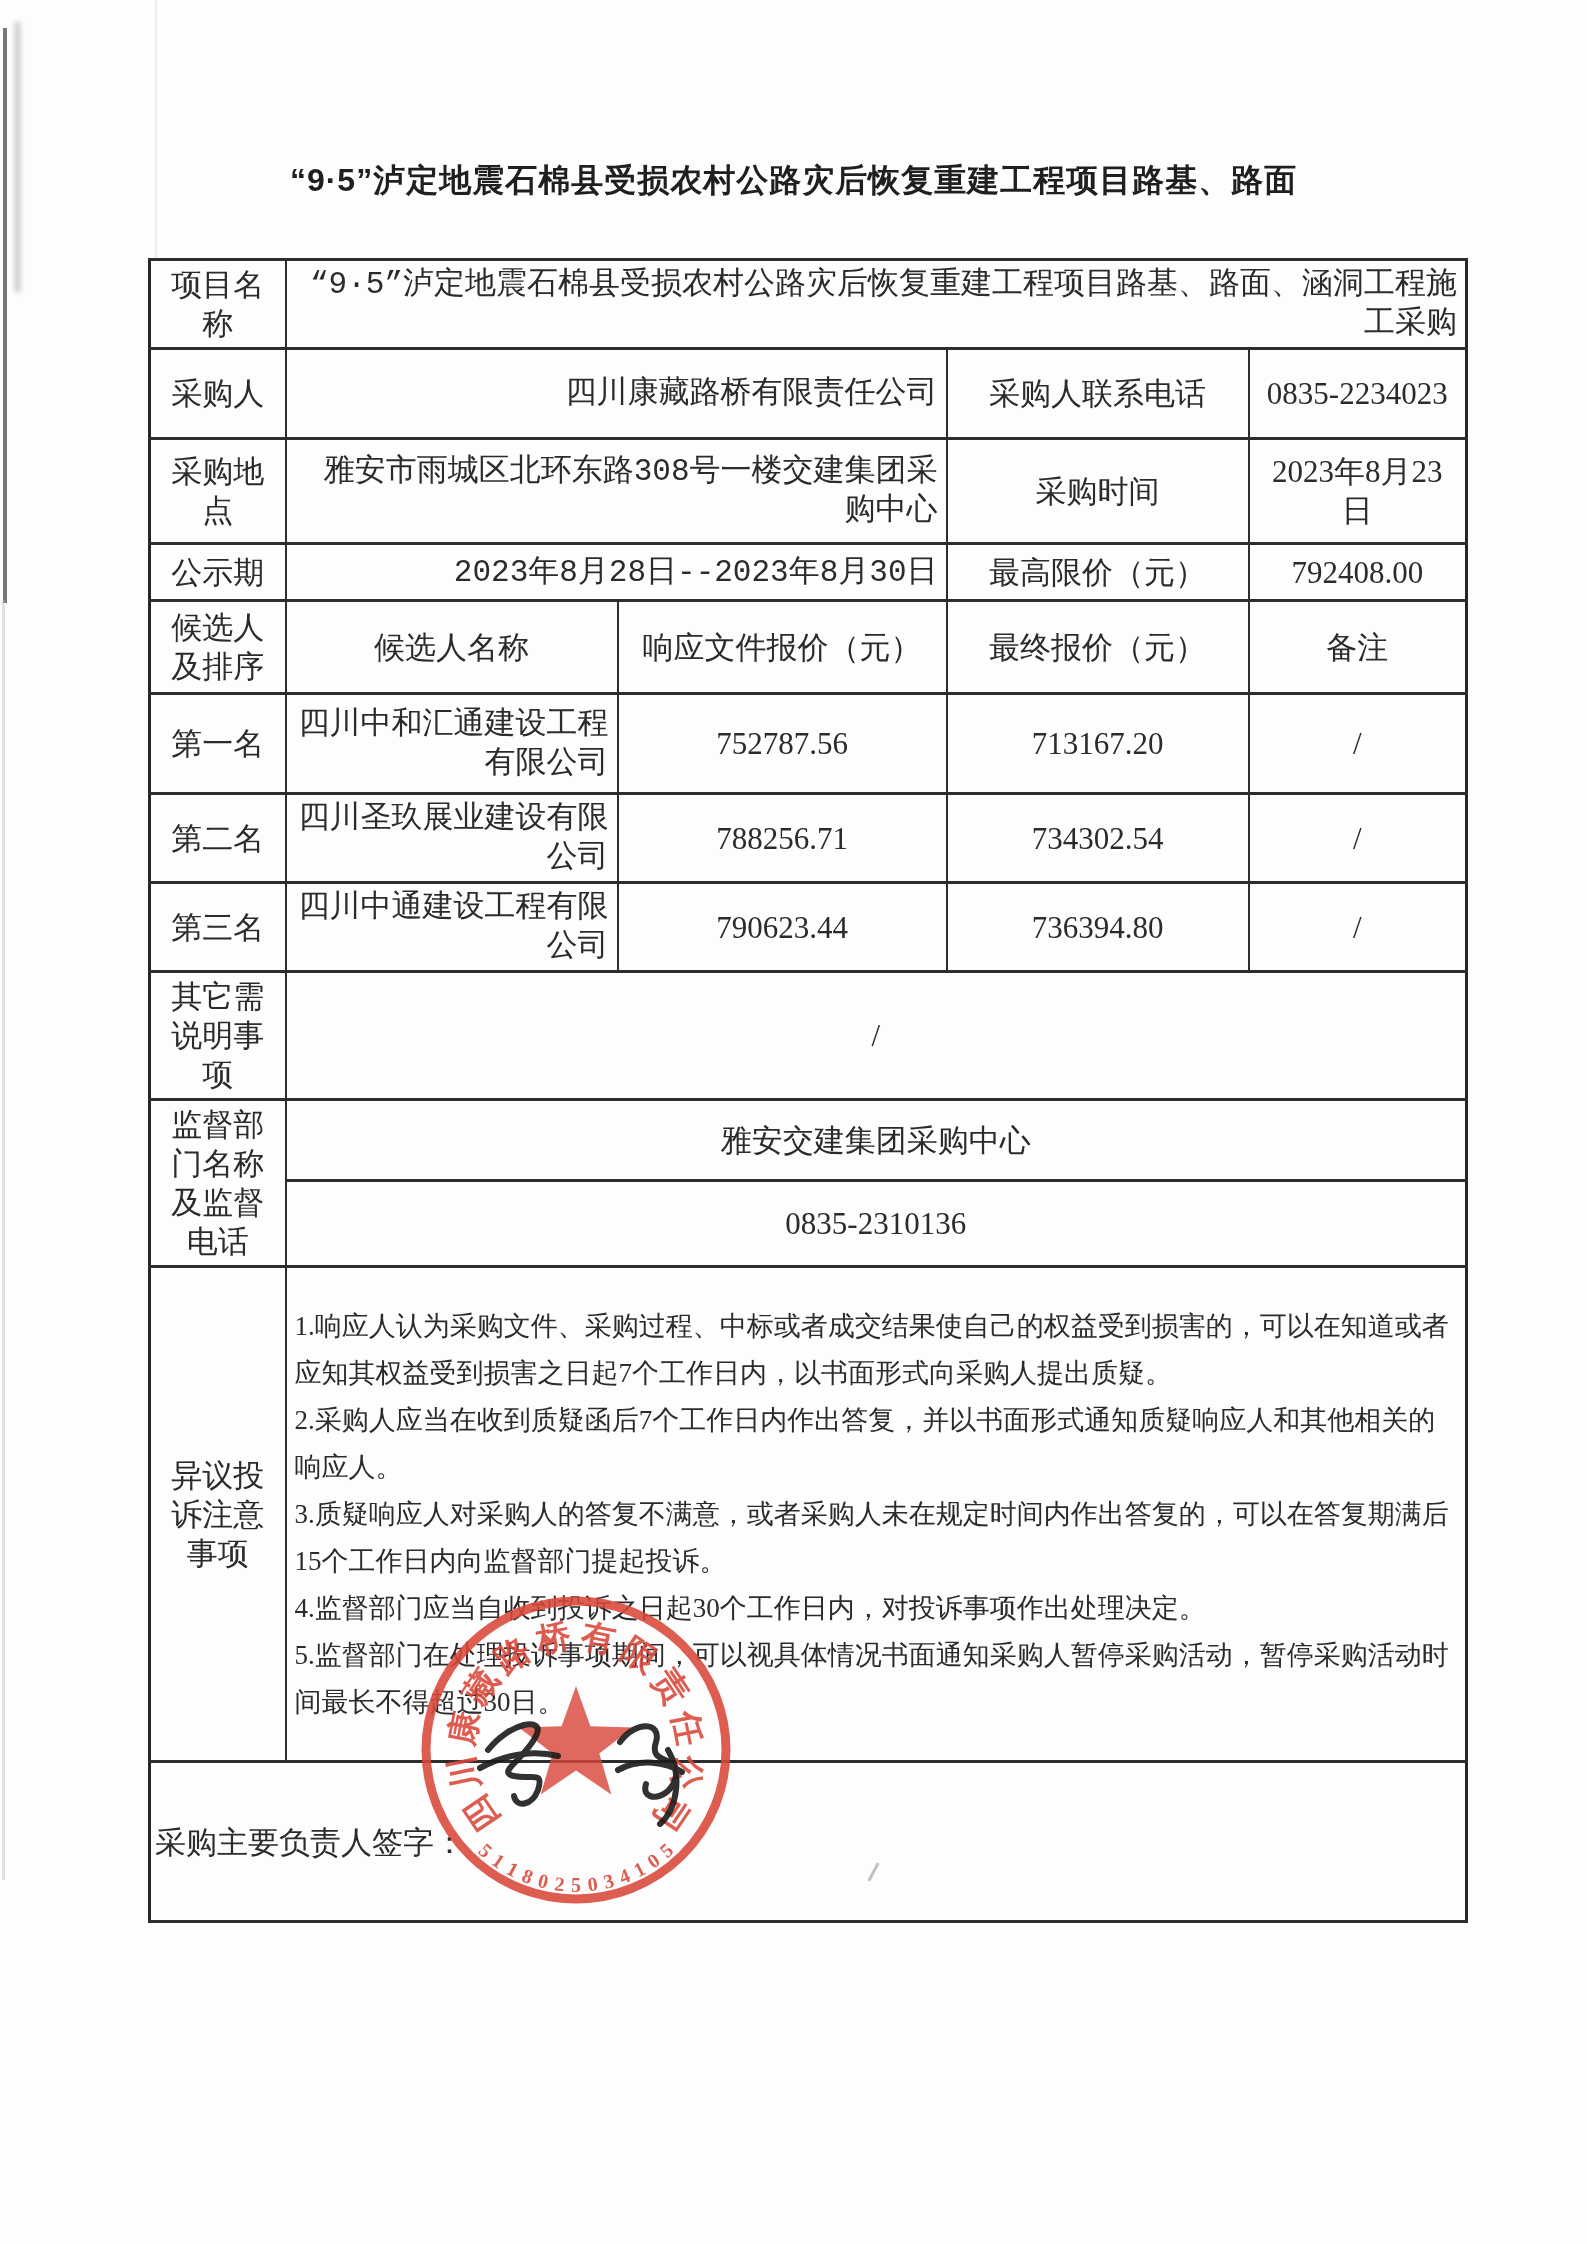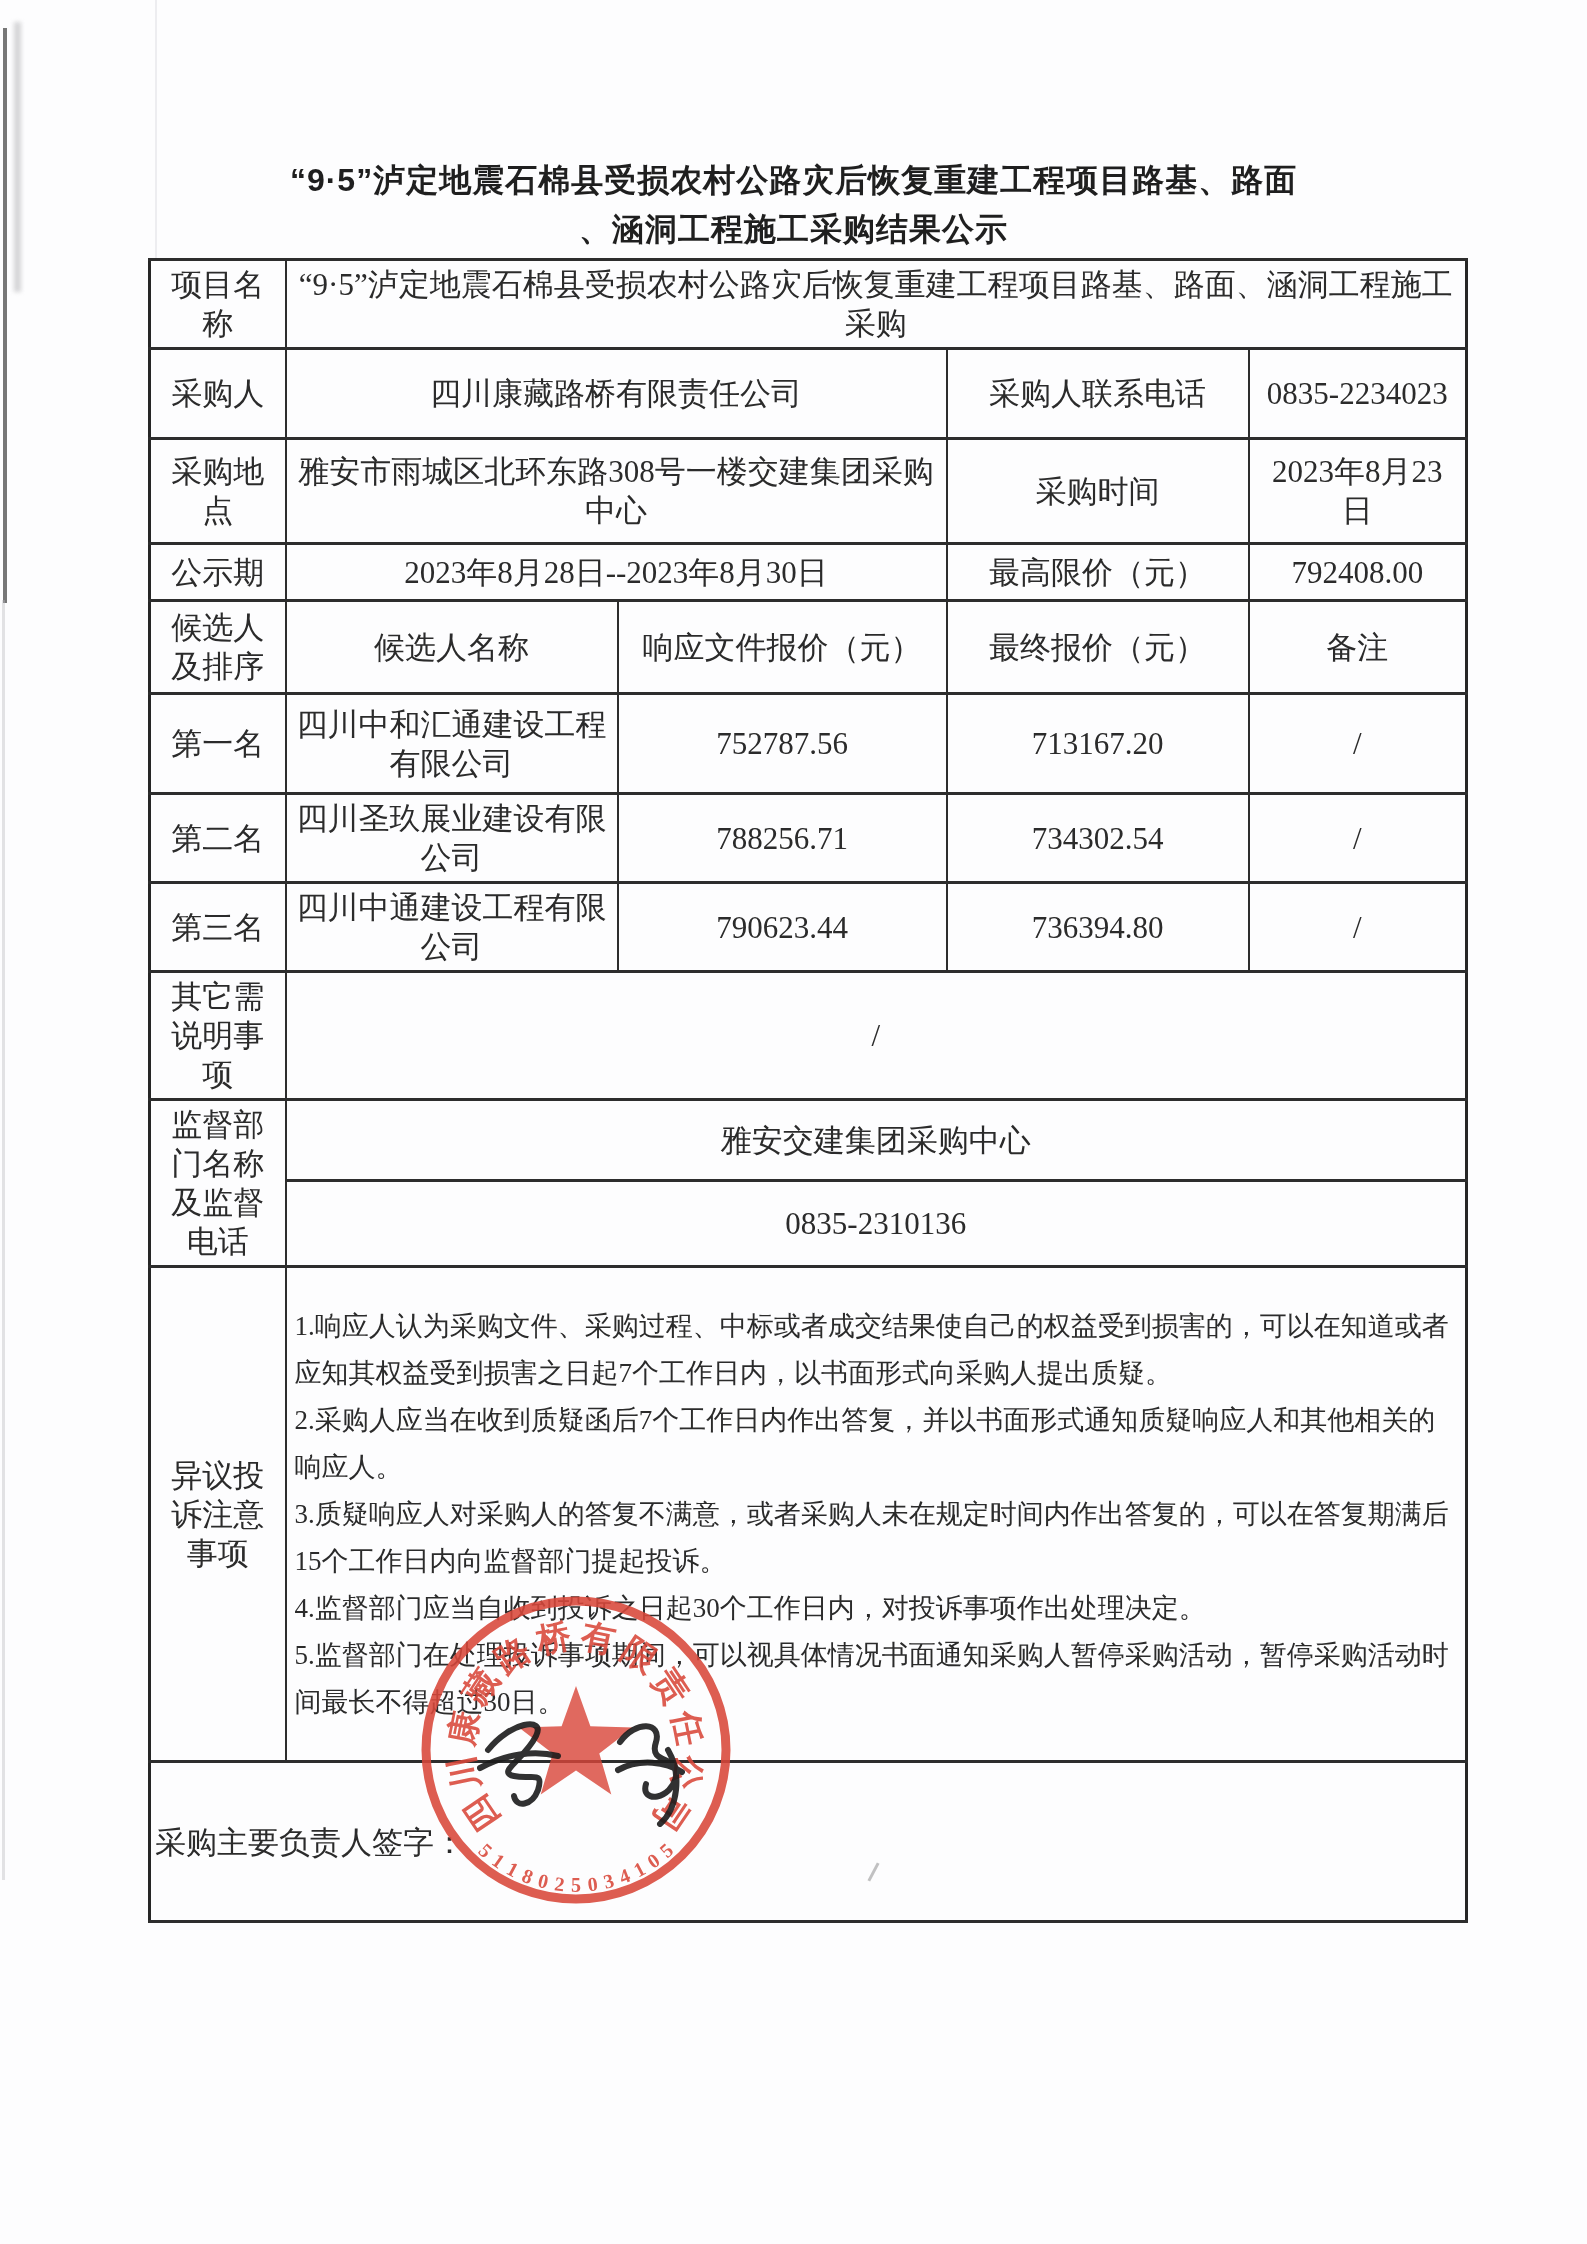--- a/index.html
+++ b/index.html
@@ -23,21 +23,21 @@
     position:absolute;left:148px;top:258px;width:1317px;
     border-collapse:collapse;table-layout:fixed;
   }
   table.main td{
     border:2px solid #2d2d2d;border-top-width:3px;border-bottom-width:3px;
     font-size:31px;line-height:39px;vertical-align:middle;
     padding:4px 8px;overflow:hidden;color:#2b2b2b;
   }
   table.main{border:3px solid #262626;}
   td.lbl{text-align:center;padding:4px 6px;}
-  td.val{text-align:center;}
+  td.val{text-align:right;font-family:Liberation Mono, monospace;}
   td.ctr{text-align:center;}
   td.notes{padding:10px 14px;}
   .note-line{font-size:27px;line-height:47px;text-align:left;}
   td.sig-cell{position:relative;height:149px;}
   .sig-label{position:absolute;left:4px;top:50%;transform:translateY(-50%);font-size:31px;white-space:nowrap;}
 
   .stamp{position:absolute;left:408px;top:1588px;width:336px;height:330px;z-index:5;pointer-events:none;}
   .stamp svg{display:block;width:100%;height:100%;}
   .seal-char{font-size:34px;font-weight:600;fill:#d9473a;font-family:"Liberation Serif","DejaVu Serif",serif;}
   .seal-digit{font-size:20px;font-weight:600;fill:#d9473a;font-family:"Liberation Serif","DejaVu Serif",serif;}
@@ -49,21 +49,20 @@
 <div class="page">
 
   <div class="edge-line1"></div>
   <div class="edge-line2"></div>
   <div class="corner-smudge"></div>
   <div class="seam"></div>
   <div class="tick-mark"></div>
 
   <div class="doc-title">
     <div>“9·5”泸定地震石棉县受损农村公路灾后恢复重建工程项目路基、路面</div>
-    <div>、涵洞工程施工采购结果公示</div>
   </div>
 
   <table class="main">
     <colgroup>
       <col style="width:136px">
         <col style="width:332px">
         <col style="width:329px">
         <col style="width:302px">
         <col style="width:218px">
     </colgroup>

